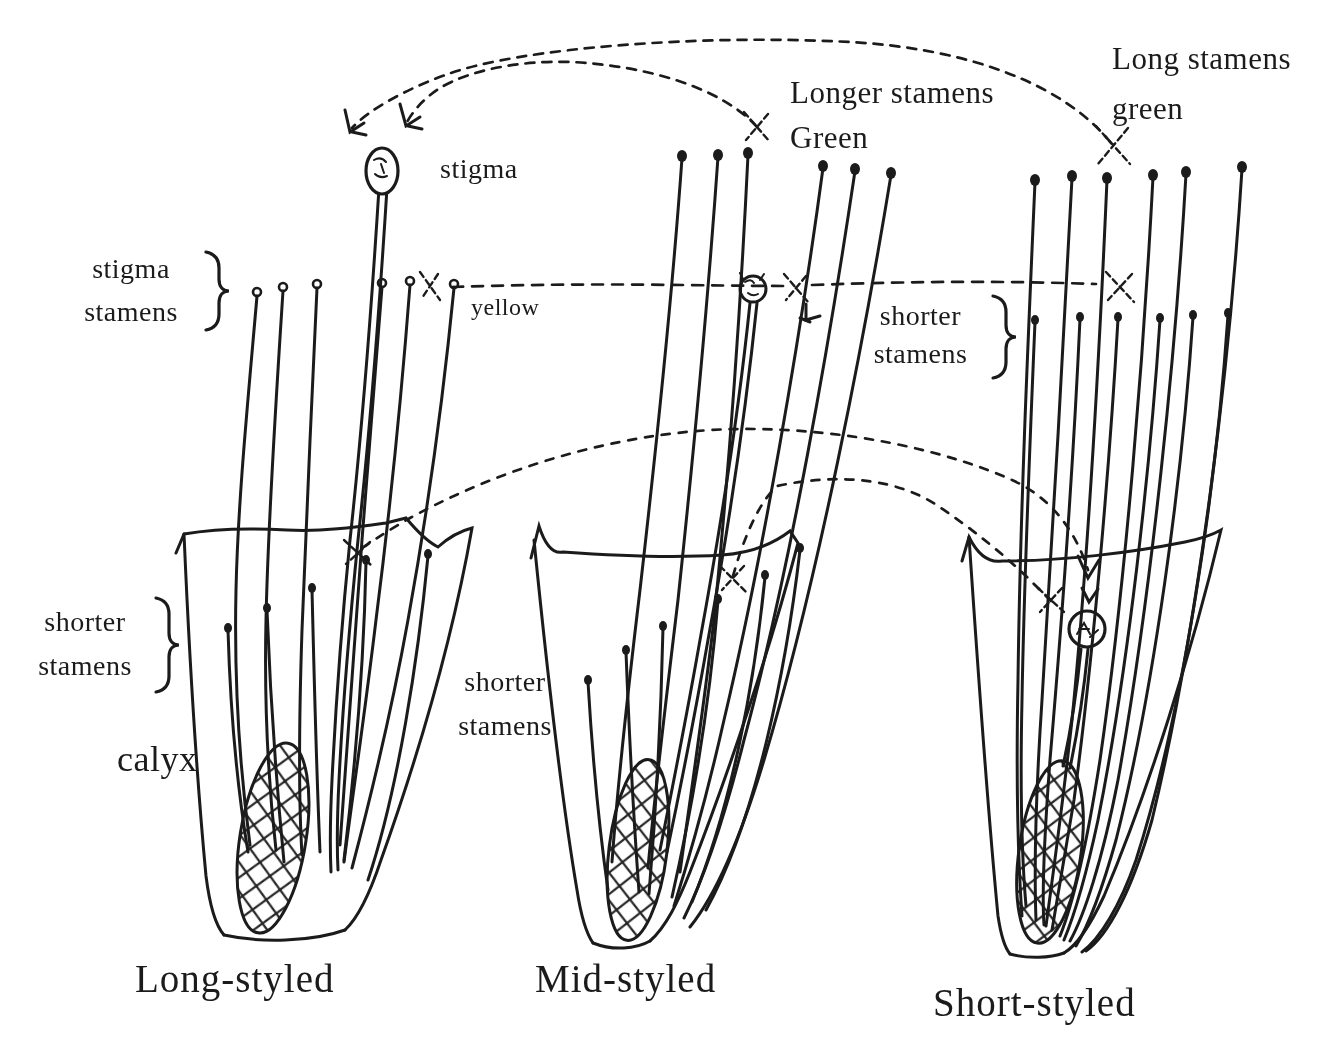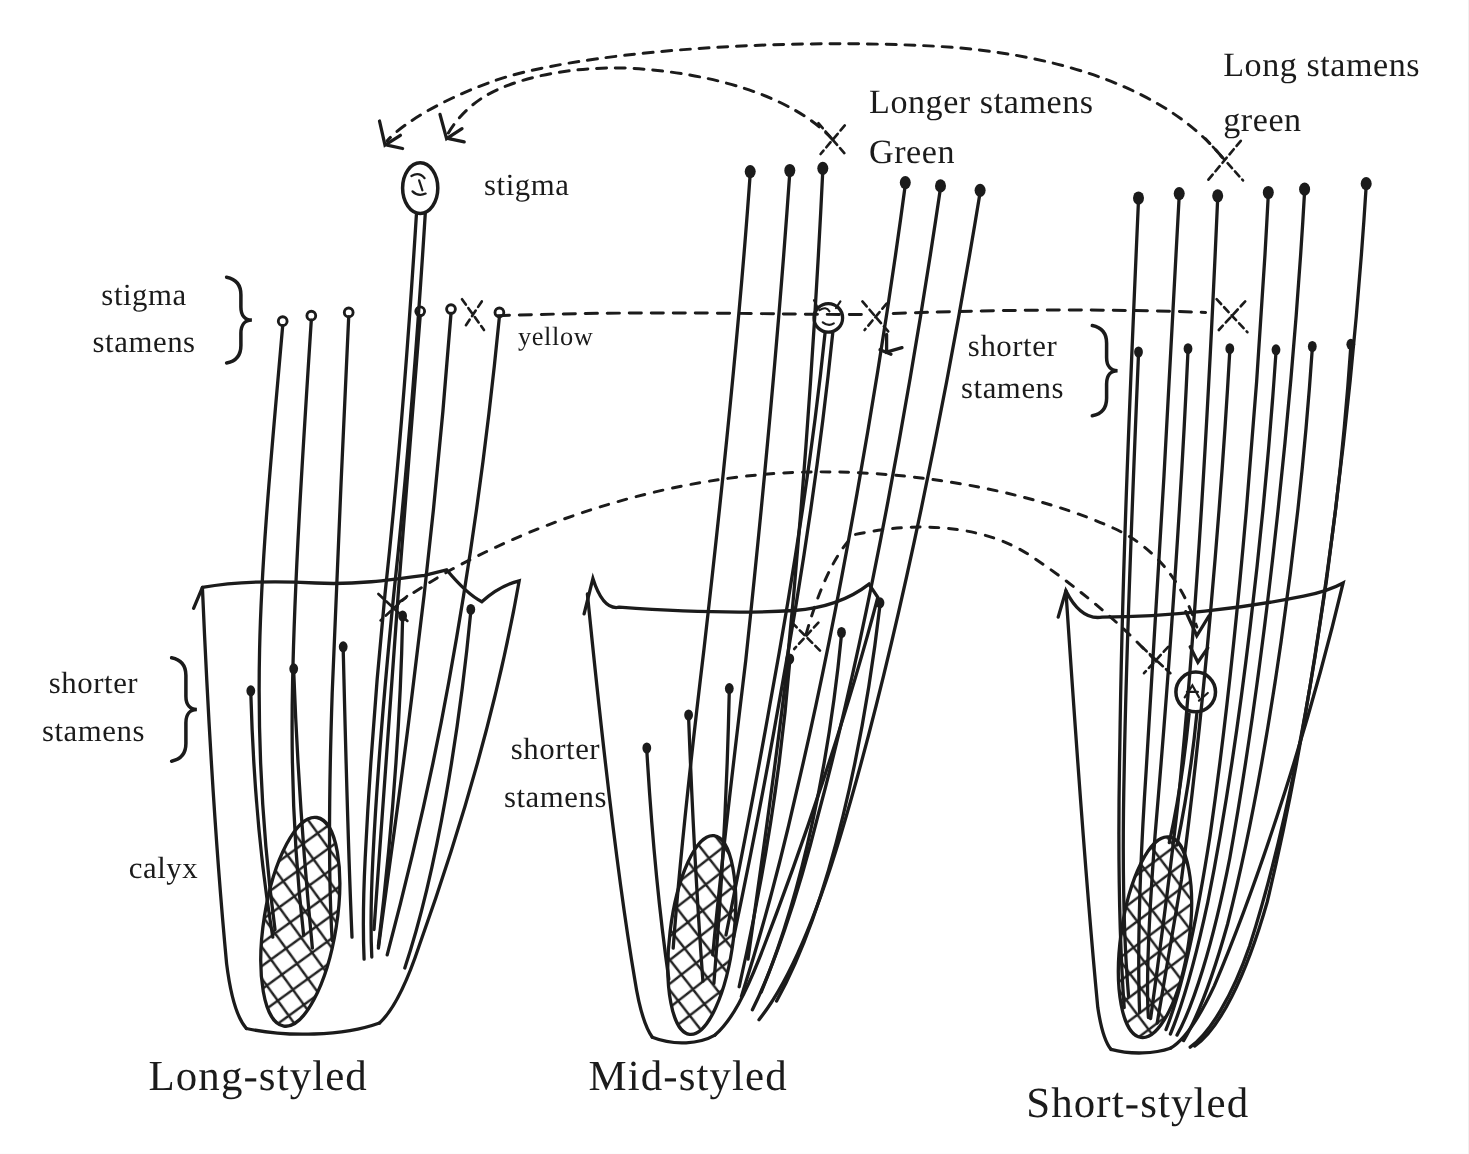--- a/index.html
+++ b/index.html
@@ -260,21 +260,21 @@
   <div class="lbl ctr" style="left:848px;top:297px;width:145px;font-size:28px;line-height:38px;">
     <span class="ln">shorter</span>
     <span class="ln">stamens</span>
   </div>
 
   <div class="lbl ctr" style="left:12px;top:600px;width:146px;font-size:28px;line-height:44px;">
     <span class="ln">shorter</span>
     <span class="ln">stamens</span>
   </div>
 
-  <div class="lbl" style="left:117px;top:738px;font-size:28px;margin-top:36px;">calyx</div>
+  <div class="lbl" style="left:117px;top:738px;font-size:36px;">calyx</div>
 
   <div class="lbl ctr" style="left:432px;top:660px;width:146px;font-size:28px;line-height:44px;">
     <span class="ln">shorter</span>
     <span class="ln">stamens</span>
   </div>
 
   <div class="morph" style="left:535px;top:956px;">Mid-styled</div>
   <div class="morph" style="left:135px;top:956px;">Long-styled</div>
   <div class="morph" style="left:933px;top:980px;">Short-styled</div>
 

